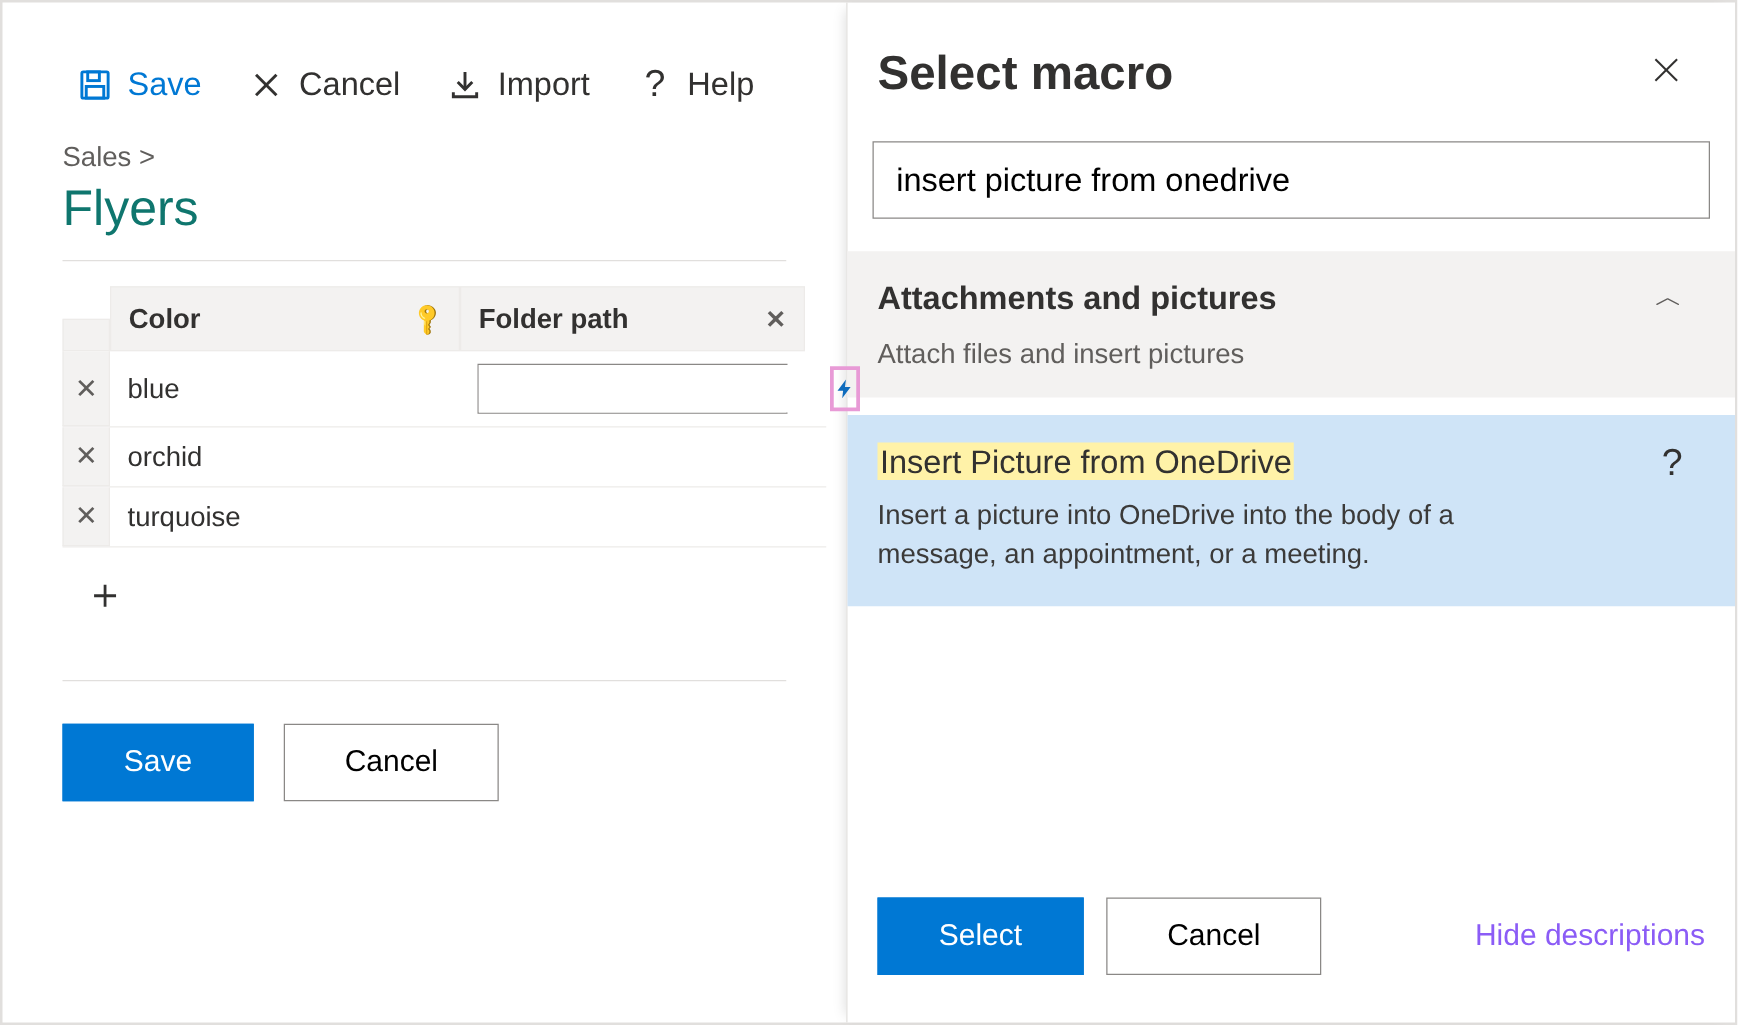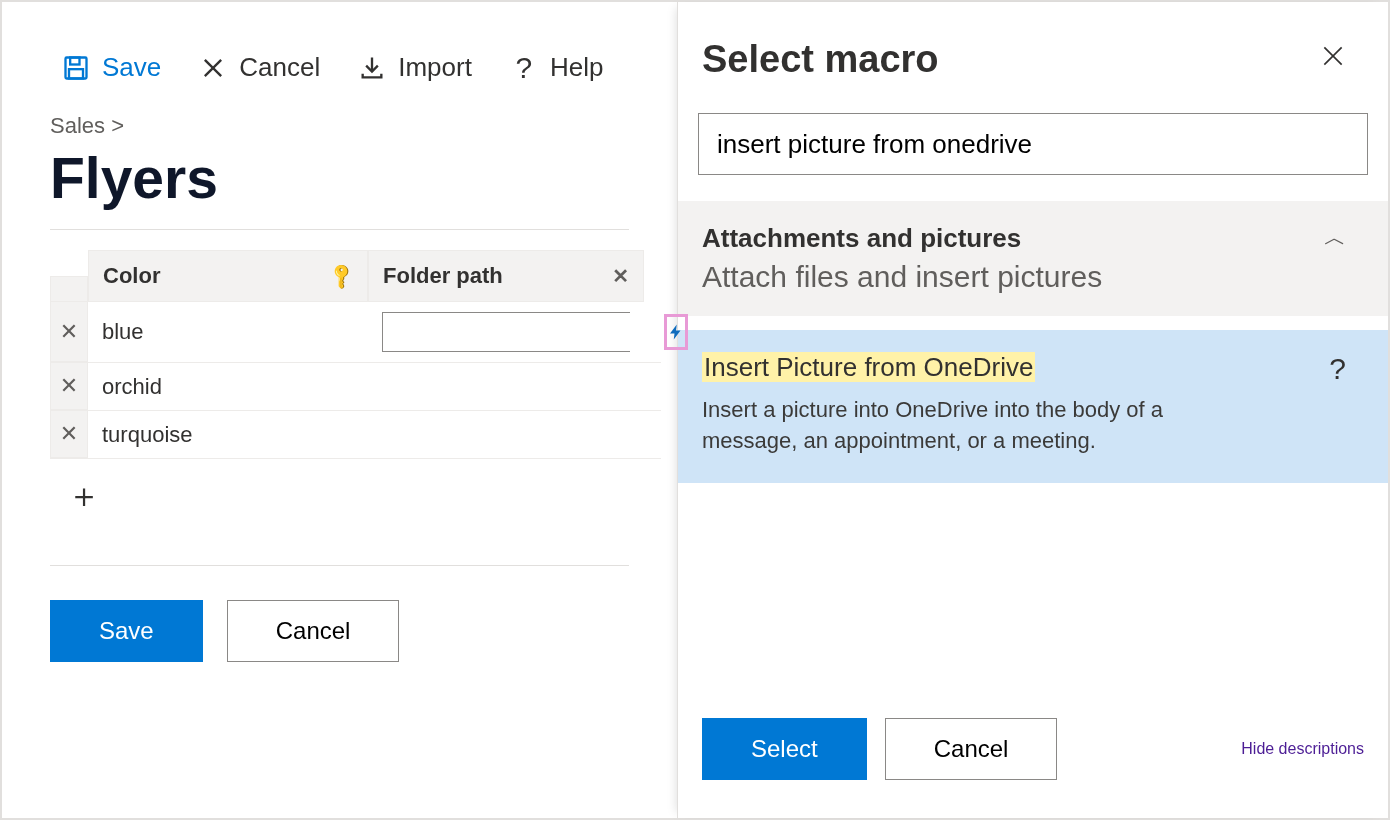--- a/index.html
+++ b/index.html
@@ -7,21 +7,21 @@
   .app { display: flex; width: 100%; height: 100%; border: 2px solid #e1dfdd; }
 
   
   .left-pane { width: 680px; height: 100%; padding: 16px; position: relative; }
   .toolbar { display: flex; align-items: center; gap: 38px; padding: 34px 44px 20px 44px; }
   .tb-item { display: flex; align-items: center; gap: 12px; font-size: 26px; cursor: pointer; }
   .tb-item.save { color: #0078d4; }
   .tb-item .icon { width: 28px; height: 28px; display: inline-flex; align-items: center; justify-content: center; }
 
   .breadcrumb { padding: 10px 32px 0 32px; font-size: 22px; color: #605e5c; }
-  .page-title { padding: 6px 32px 18px 32px; font-size: 57px; font-weight: 700; color: #0f172a; }
+  .page-title { padding: 6px 32px 18px 32px; font-size: 40px; font-weight: 400; color: #0f766e; }
 
   .divider { height: 1px; background: #e1dfdd; margin: 0 32px 20px 32px; }
 
   .grid { margin: 0 0 0 32px; }
   .grid-header { display: flex; align-items: flex-end; }
   .hcell { background: #f3f2f1; border: 1px solid #edebe9; display: flex; align-items: center; padding: 12px 14px; font-size: 22px; font-weight: 600; }
   .hcell.rowhead { width: 38px; background: #f3f2f1; }
   .hcell.color { width: 280px; justify-content: space-between; }
   .hcell.path { width: 276px; justify-content: space-between; }
   .key-icon { transform: rotate(-45deg); font-size: 18px; }
@@ -49,30 +49,30 @@
   
   .right-pane { flex: 1; height: 100%; border-left: 1px solid #e1dfdd; box-shadow: -6px 0 10px -6px rgba(0,0,0,0.15); display: flex; flex-direction: column; }
   .panel-header { display: flex; align-items: center; justify-content: space-between; padding: 36px 42px 10px 24px; }
   .panel-title { font-size: 38px; font-weight: 600; }
   .close-x { font-size: 28px; color: #323130; cursor: pointer; }
   .search-wrap { padding: 22px 20px 26px 4px; margin-left: -4px; }
   .search-input { width: 670px; margin-left: 20px; height: 62px; border: 1px solid #8a8886; font-size: 26px; padding: 0 18px; outline: none; }
 
   .cat-header { background: #f3f2f1; padding: 22px 42px 22px 24px; display: flex; align-items: flex-start; justify-content: space-between; }
   .cat-title { font-size: 26px; font-weight: 700; }
-  .cat-sub { font-size: 30px; color: #605e5c; margin-top: 6px; }
+  .cat-sub { font-size: 22px; color: #605e5c; margin-top: 16px; }
   .chev { font-size: 22px; color: #605e5c; }
 
   .macro-item { background: #cfe4f7; padding: 22px 42px 26px 24px; display: flex; justify-content: space-between; margin-top: 14px; }
   .macro-title { font-size: 26px; font-weight: 400; background: #fff2a8; display: inline; padding: 0 2px; }
   .macro-desc { font-size: 22px; color: #3b3a39; margin-top: 12px; max-width: 530px; line-height: 1.4; }
   .help-q { font-size: 30px; color: #323130; }
 
   .panel-footer { margin-top: auto; padding: 0 24px 38px 24px; display: flex; align-items: center; gap: 18px; }
-  .link { color: #4c1d95; font-size: 16px; cursor: pointer; margin-left: auto; }
+  .link { color: #8b5cf6; font-size: 24px; cursor: pointer; margin-left: auto; }
 </style>
 </head>
 <body>
 
 <div class="app">
 
   <div class="left-pane">
     <div class="toolbar">
       <div class="tb-item save">
         <span class="icon">

